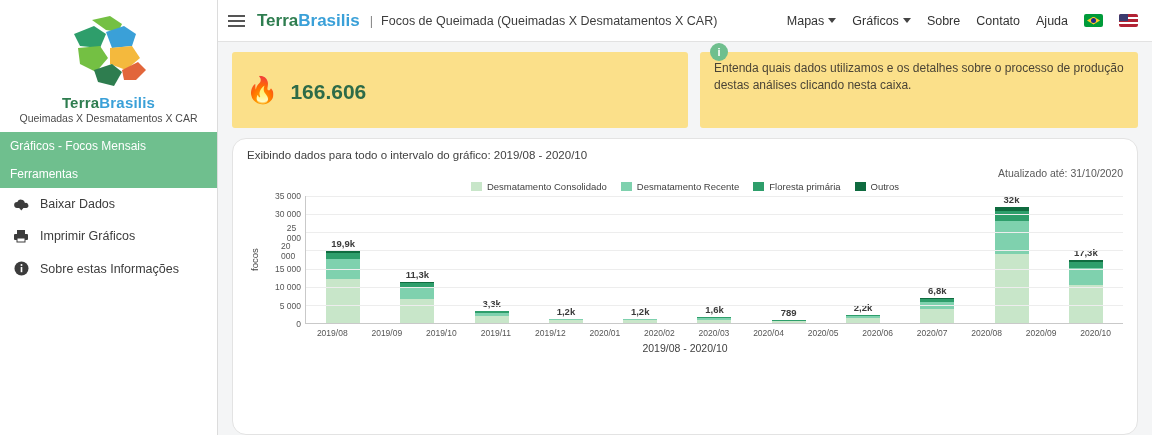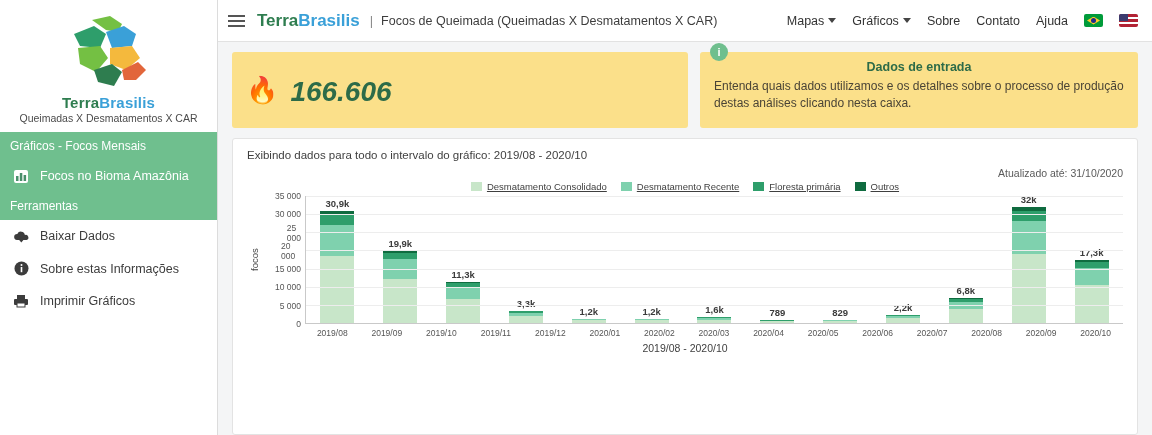--- a/index.html
+++ b/index.html
@@ -71,43 +71,43 @@
   .toggle.on .chk { background:#31a05f; }
 
   .cards { display:flex; gap: 12px; margin-bottom: 10px; }
   .card-focos {
     flex: 0 0 456px; background: #fbe08a; border-radius: 3px;
     padding: 10px 14px; display:flex; align-items:center; gap: 12px;
     min-height: 76px;
   }
   .flame { font-size: 26px; color: #d94a2b; line-height:1; }
   .card-focos-label { font-size: 12px; color:#4a4436; }
-  .card-focos-value { font-size: 28px; font-weight: bold; color:#2d6b48; margin-top: 3px; font-style: italic; }
+  .card-focos-value { font-size: 21px; font-weight: bold; color:#2d6b48; margin-top: 3px; }
 
   .card-info {
     flex: 1; background: #fbe08a; border-radius: 3px; padding: 8px 14px 10px;
     position: relative; min-height: 76px;
   }
   .info-badge {
     position:absolute; top:-9px; left: 10px; width:18px;height:18px;border-radius:50%;
     background:#6fbf8e;color:#fff;font-size:11px;font-weight:bold;
     display:flex;align-items:center;justify-content:center;
   }
   .card-info-title { text-align:center; font-size: 12.5px; font-weight:bold; color:#2d6b48; margin-bottom: 4px; }
   .card-info-text { font-size: 12px; color:#4a4436; line-height: 1.45; }
 
   .chart-panel {
-    background:#ffffff; border:1px solid #e3e3e3; border-radius:3px;
+    background:#ffffff; border:1px solid #e3e3e3; border-radius:14px;
     padding: 10px 14px 6px; flex:1;
   }
   .chart-range { font-size: 11.5px; color:#3f3f3f; }
   .chart-updated { text-align:right; font-size: 10.5px; color:#5a5a5a; margin-top: 6px; }
 
   .legend { display:flex; gap: 14px; justify-content:center; margin: 2px 0 4px; }
-  .legend-item { display:flex; align-items:center; gap:5px; font-size: 9.5px; color:#3f3f3f;text-decoration:underline; }
+  .legend-item { display:flex; align-items:center; gap:5px; font-size: 9.5px; color:#3f3f3f; }
   .legend-swatch { width: 11px; height: 9px; display:inline-block; }
 
   .plot-wrap { display:flex; height: 128px; }
   .y-axis-title {
     writing-mode: vertical-rl; transform: rotate(180deg);
     font-size: 9.5px; color:#444; display:flex; align-items:center; justify-content:center;
     width: 14px;
   }
   .y-ticks { width: 44px; position: relative; }
   .y-tick { position:absolute; right: 4px; font-size: 8.5px; color:#555; transform: translateY(-50%); }
@@ -138,62 +138,51 @@
         <path d="M12 34 L34 32 L42 44 L30 58 L14 50 Z" fill="#74c043"></path>
         <path d="M44 34 L66 32 L74 44 L60 56 L44 50 Z" fill="#f4b93d"></path>
         <path d="M28 56 L46 50 L56 58 L48 72 L32 68 Z" fill="#2e7d4f"></path>
         <path d="M56 56 L72 48 L80 56 L70 66 L58 66 Z" fill="#e2663b"></path>
       </svg>
       <div class="brand-title"><span>Terra</span><span class="b2">Brasilis</span></div>
       <div class="brand-sub">Queimadas X Desmatamentos X CAR</div>
     </div>
 
     <div class="section-head">Gráficos - Focos Mensais</div>
-    <div class="menu-item active">
-      <span class="mi-icon">
-        <svg width="14" height="13" viewBox="0 0 14 13">
-            <rect x="0" y="0" width="14" height="13" rx="2" fill="#ffffff"></rect>
-            <rect x="2" y="6" width="2.5" height="5" fill="#4a8f6b"></rect>
-            <rect x="5.8" y="3" width="2.5" height="8" fill="#4a8f6b"></rect>
-            <rect x="9.6" y="5" width="2.5" height="6" fill="#4a8f6b"></rect>
-          </svg>
-      </span>
-      <span>Focos no Bioma Amazônia</span>
-    </div>
 
     <div class="section-head">Ferramentas</div>
     <div class="menu-item">
       <span class="mi-icon">
         <svg width="17" height="13" viewBox="0 0 17 13">
             <path d="M4 10a3 3 0 0 1 .3-6 4 4 0 0 1 7.6 1A2.6 2.6 0 0 1 13.6 10z" fill="#3c3c3c"></path>
             <rect x="7.4" y="6" width="1.8" height="5" fill="#3c3c3c"></rect>
             <path d="M5.8 9.5 L8.3 12.6 L10.8 9.5 Z" fill="#3c3c3c"></path>
           </svg>
       </span>
       <span>Baixar Dados</span>
     </div>
     <div class="menu-item">
       <span class="mi-icon">
+        <svg width="16" height="14" viewBox="0 0 16 14">
+            <rect x="4" y="1" width="8" height="4" fill="#3c3c3c"></rect>
+            <rect x="1" y="5" width="14" height="6" rx="1" fill="#3c3c3c"></rect>
+            <rect x="4" y="9" width="8" height="4" fill="#ffffff" stroke="#3c3c3c"></rect>
+          </svg>
+      </span>
+      <span>Imprimir Gráficos</span>
+    </div>
+    <div class="menu-item">
+      <span class="mi-icon">
         <svg width="15" height="15" viewBox="0 0 15 15">
             <circle cx="7.5" cy="7.5" r="7" fill="#3c3c3c"></circle>
             <rect x="6.7" y="6" width="1.6" height="5.2" fill="#fff"></rect>
             <circle cx="7.5" cy="4" r="1" fill="#fff"></circle>
           </svg>
       </span>
       <span>Sobre estas Informações</span>
-    </div>
-    <div class="menu-item">
-      <span class="mi-icon">
-        <svg width="16" height="14" viewBox="0 0 16 14">
-            <rect x="4" y="1" width="8" height="4" fill="#3c3c3c"></rect>
-            <rect x="1" y="5" width="14" height="6" rx="1" fill="#3c3c3c"></rect>
-            <rect x="4" y="9" width="8" height="4" fill="#ffffff" stroke="#3c3c3c"></rect>
-          </svg>
-      </span>
-      <span>Imprimir Gráficos</span>
     </div>
   </aside>
 
   <section class="main">
 
     <div class="topbar">
       <div class="hamburger">
           <span></span>
           <span></span>
           <span></span>
@@ -228,21 +217,20 @@
 
       <div class="cards">
         <div class="card-focos">
           <span class="flame">🔥</span>
           <div>
             <div class="card-focos-value">166.606</div>
           </div>
         </div>
         <div class="card-info">
           <span class="info-badge">i</span>
-          <div class="card-info-title">Dados de entrada</div>
           <div class="card-info-text">Entenda quais dados utilizamos e os detalhes sobre o processo de produção destas análises clicando nesta caixa.</div>
         </div>
       </div>
 
       <div class="chart-panel">
         <div class="chart-range">Exibindo dados para todo o intervalo do gráfico: 2019/08 - 2020/10</div>
         <div class="chart-updated">Atualizado até: 31/10/2020</div>
         <div class="legend" id="legend">
             <div class="legend-item">
               <span class="legend-swatch" style="background: rgb(200, 230, 201);"></span>
@@ -269,29 +257,20 @@
               <div class="y-tick" style="top: 71.4286%;">10 000</div>
               <div class="y-tick" style="top: 57.1429%;">15 000</div>
               <div class="y-tick" style="top: 42.8571%; margin-left: 20px;">20 000</div>
               <div class="y-tick" style="top: 28.5714%; margin-left: 33px;">25 000</div>
               <div class="y-tick" style="top: 14.2857%;">30 000</div>
               <div class="y-tick" style="top: 0%;">35 000</div>
             </div>
           <div class="plot" id="plot">
             <div class="bars" id="bars">
                 <div class="bar-col">
-                  <div class="bar-label" style="bottom: calc(88.2857% + 2px);">30,9k</div>
-                  <div class="bar" style="height: 88.2857%;">
-                    <div class="seg" style="background: rgb(200, 230, 201); height: 59.8706%;"></div>
-                    <div class="seg" style="background: rgb(127, 209, 174); height: 27.8317%;"></div>
-                    <div class="seg" style="background: rgb(46, 158, 107); height: 9.38511%;"></div>
-                    <div class="seg" style="background: rgb(15, 107, 63); height: 2.91262%;"></div>
-                  </div>
-                </div>
-                <div class="bar-col">
                   <div class="bar-label" style="bottom: calc(56.8571% + 2px); margin-top: 24px;">19,9k</div>
                   <div class="bar" style="height: 56.8571%;">
                     <div class="seg" style="background: rgb(200, 230, 201); height: 60.3015%;"></div>
                     <div class="seg" style="background: rgb(127, 209, 174); height: 28.1407%;"></div>
                     <div class="seg" style="background: rgb(46, 158, 107); height: 9.04523%;"></div>
                     <div class="seg" style="background: rgb(15, 107, 63); height: 2.51256%;"></div>
                   </div>
                 </div>
                 <div class="bar-col">
                   <div class="bar-label" style="bottom: calc(32.2857% + 2px);">11,3k</div>
@@ -338,29 +317,20 @@
                     <div class="seg" style="background: rgb(15, 107, 63); height: 2.5%;"></div>
                   </div>
                 </div>
                 <div class="bar-col">
                   <div class="bar-label" style="bottom: calc(2.25429% + 2px);">789</div>
                   <div class="bar" style="height: 2.25429%;">
                     <div class="seg" style="background: rgb(200, 230, 201); height: 58.3016%;"></div>
                     <div class="seg" style="background: rgb(127, 209, 174); height: 27.8834%;"></div>
                     <div class="seg" style="background: rgb(46, 158, 107); height: 10.0127%;"></div>
                     <div class="seg" style="background: rgb(15, 107, 63); height: 3.80228%;"></div>
-                  </div>
-                </div>
-                <div class="bar-col">
-                  <div class="bar-label" style="bottom: calc(2.36857% + 2px);">829</div>
-                  <div class="bar" style="height: 2.36857%;">
-                    <div class="seg" style="background: rgb(200, 230, 201); height: 57.9011%;"></div>
-                    <div class="seg" style="background: rgb(127, 209, 174); height: 28.9505%;"></div>
-                    <div class="seg" style="background: rgb(46, 158, 107); height: 10.0121%;"></div>
-                    <div class="seg" style="background: rgb(15, 107, 63); height: 3.13631%;"></div>
                   </div>
                 </div>
                 <div class="bar-col">
                   <div class="bar-label" style="bottom: calc(6.28571% + 2px);">2,2k</div>
                   <div class="bar" style="height: 6.28571%;">
                     <div class="seg" style="background: rgb(200, 230, 201); height: 58.1818%;"></div>
                     <div class="seg" style="background: rgb(127, 209, 174); height: 28.1818%;"></div>
                     <div class="seg" style="background: rgb(46, 158, 107); height: 10%;"></div>
                     <div class="seg" style="background: rgb(15, 107, 63); height: 3.63636%;"></div>
                   </div>

